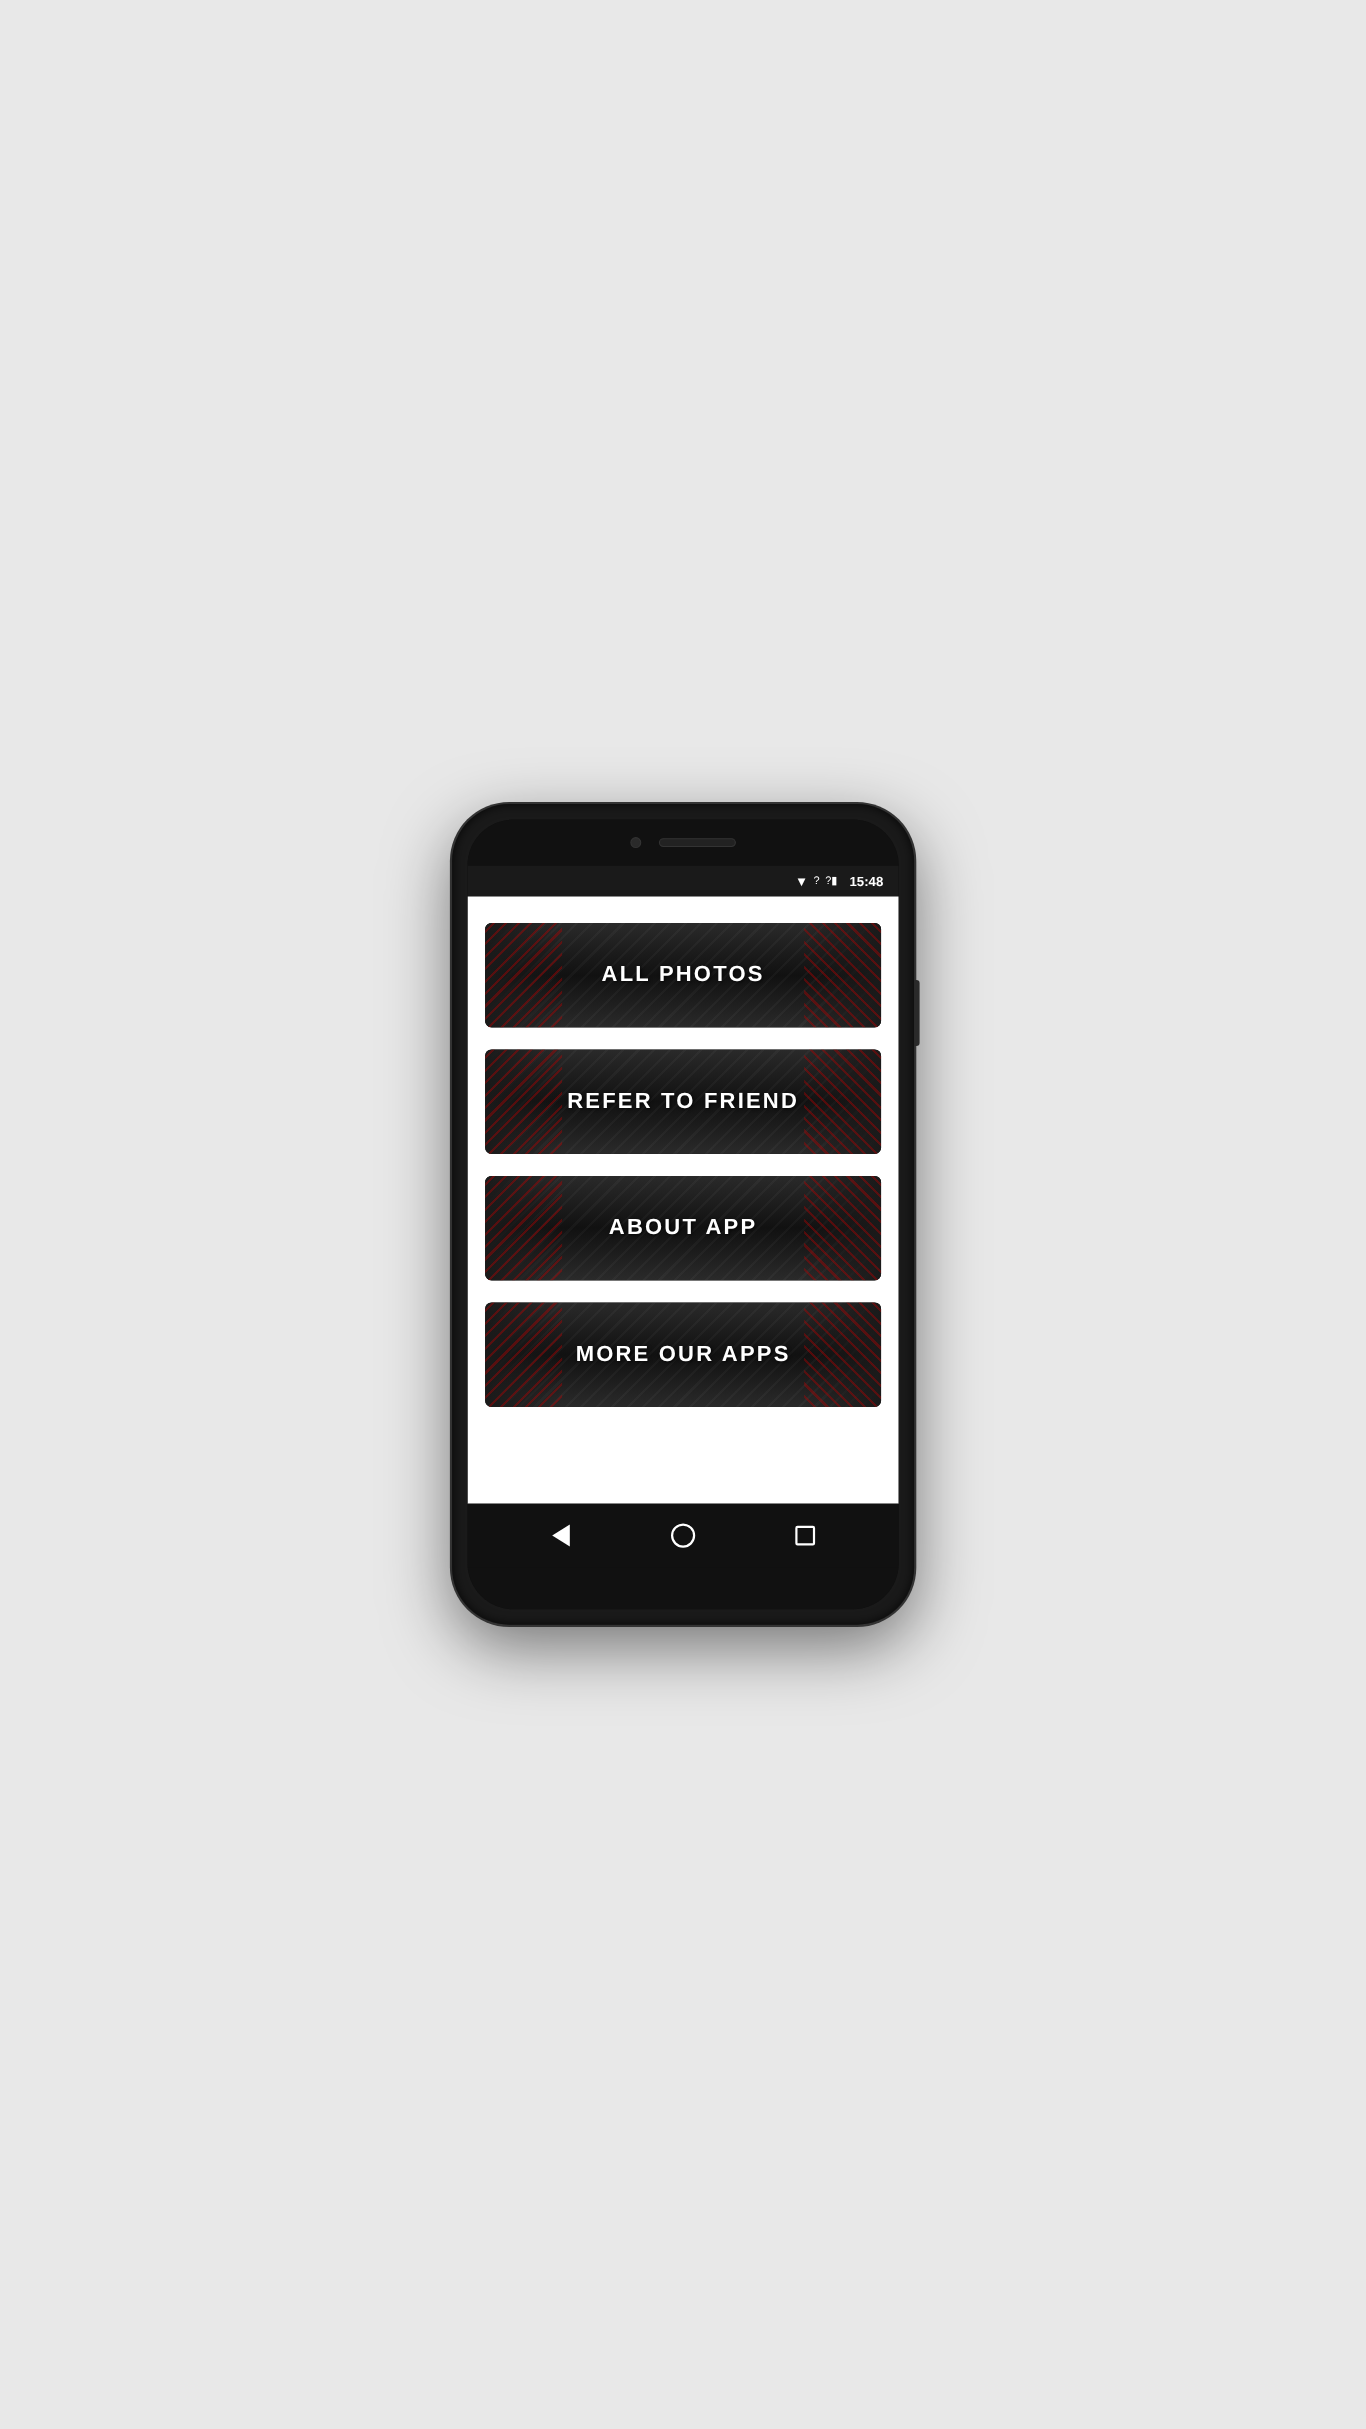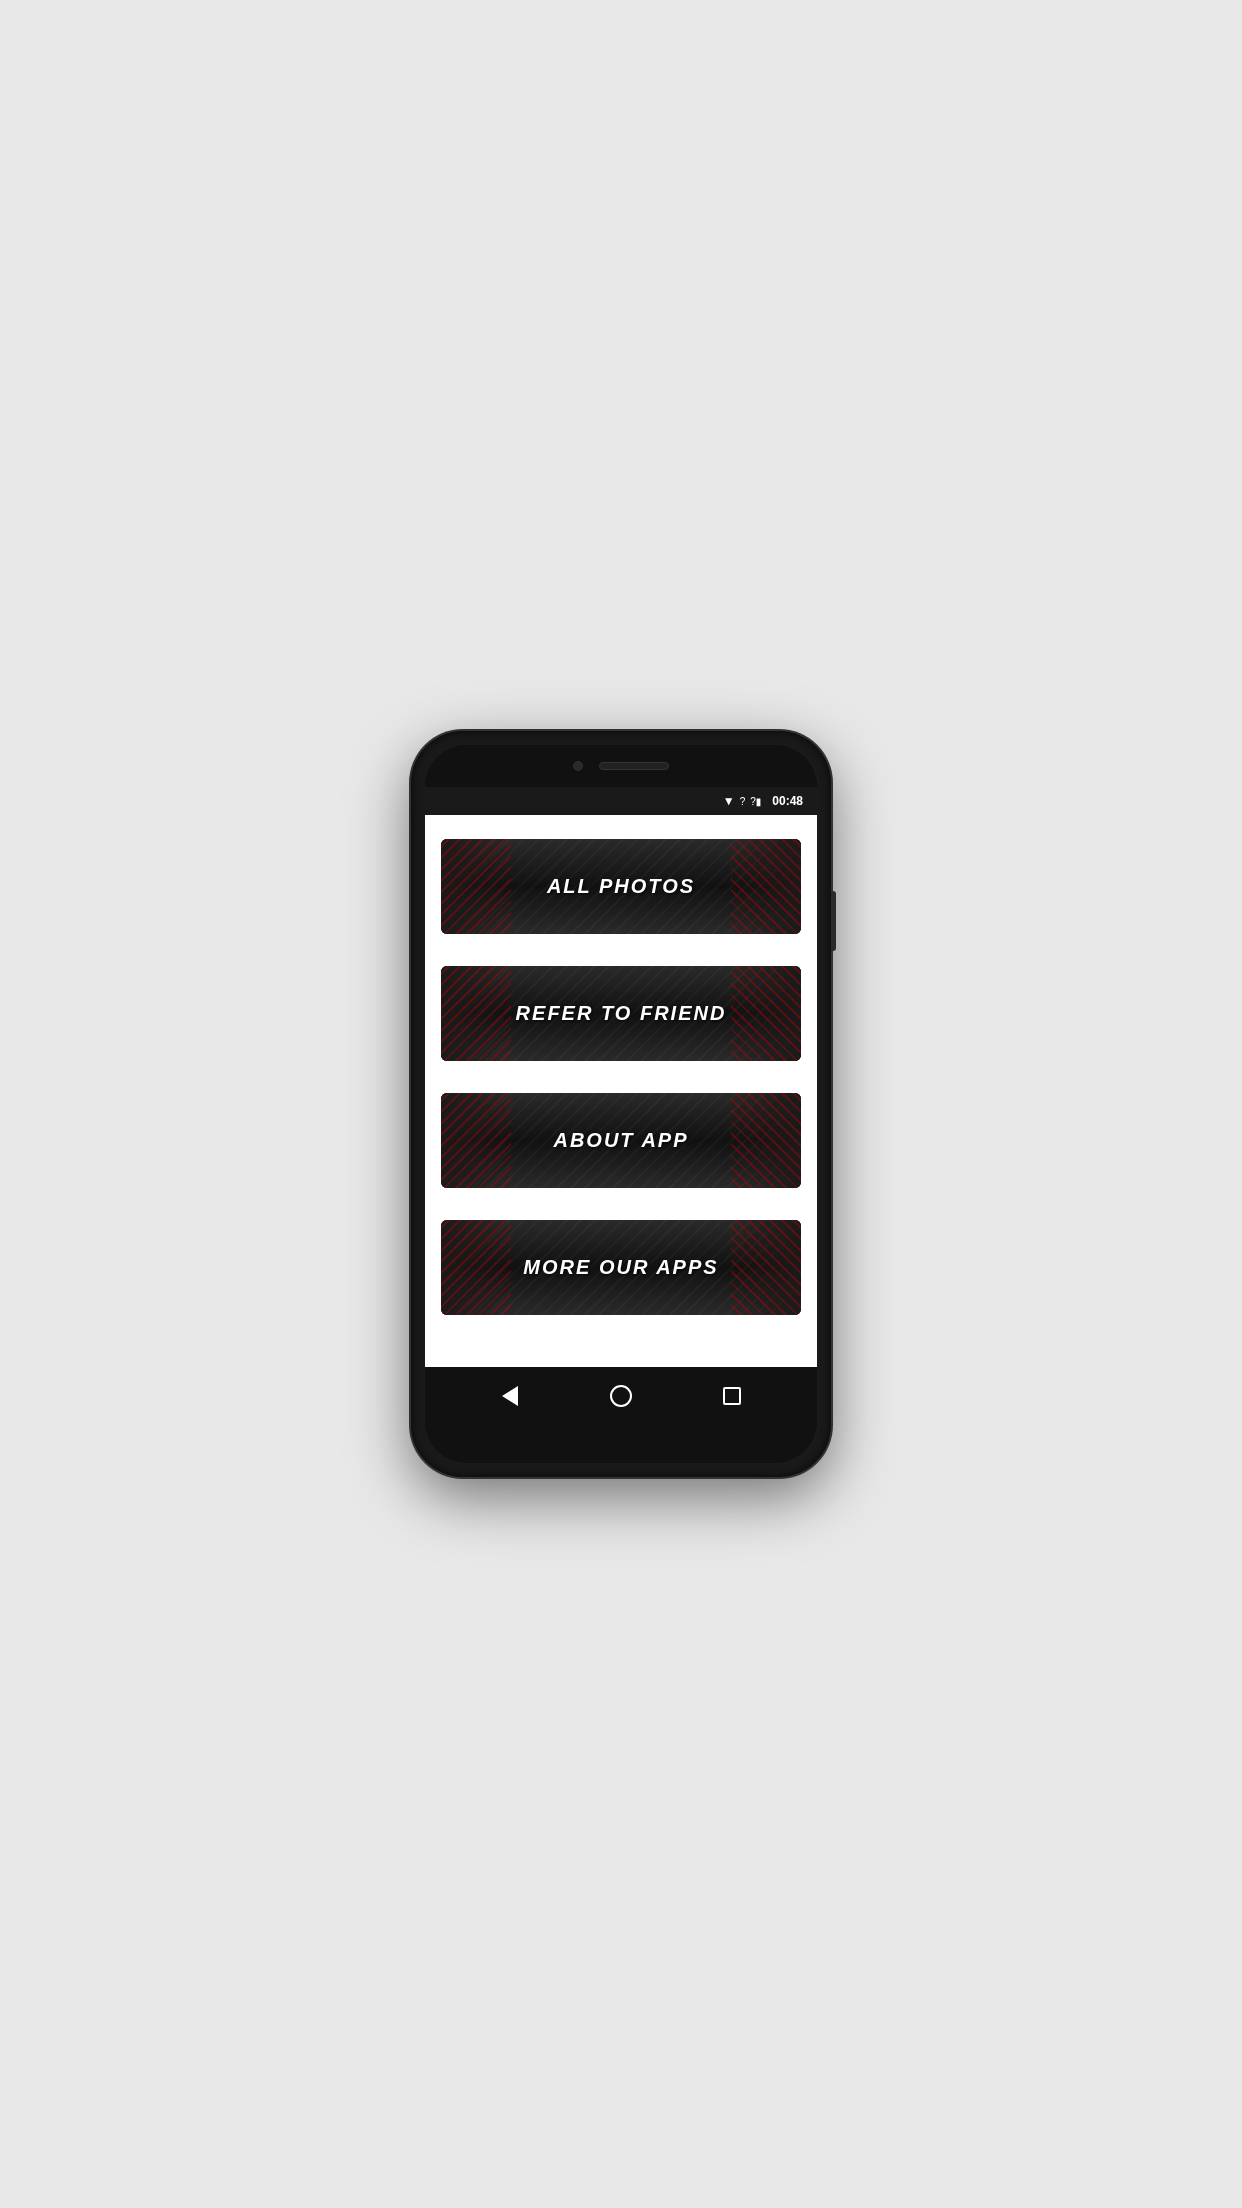--- a/index.html
+++ b/index.html
@@ -112,22 +112,21 @@
 
     
     .screen-content {
       background: white;
       flex: 1;
       overflow-y: auto;
       display: flex;
       flex-direction: column;
       align-items: flex-end;
       padding: 24px 16px;
-      gap: 32px;
-      font-style: italic;
+      gap: 20px;
     }
 
     
     .menu-button {
       width: 100%;
       height: 95px;
       border-radius: 6px;
       overflow: hidden;
       position: relative;
       cursor: pointer;
@@ -263,21 +262,21 @@
     <div class="phone-top-bar">
       <div class="camera-dot"></div>
       <div class="speaker-grille"></div>
     </div>
 
     <div class="status-bar">
       <div class="status-icons">
         <span class="wifi-icon">▼</span>
         <span class="signal-icon">?</span>
         <span class="battery-icon">?▮</span>
-        <span class="time-text">00:48</span>
+        <span class="time-text">15:48</span>
       </div>
     </div>
 
     <div class="screen-content">
 
       <div class="menu-button">
         <div class="menu-button-bg"></div>
         <span class="menu-button-label">ALL PHOTOS</span>
       </div>
 

